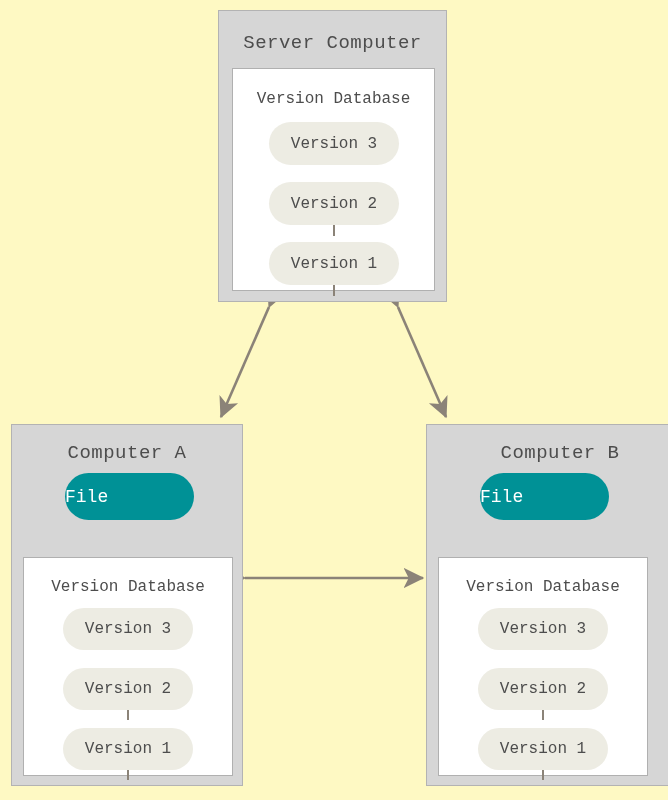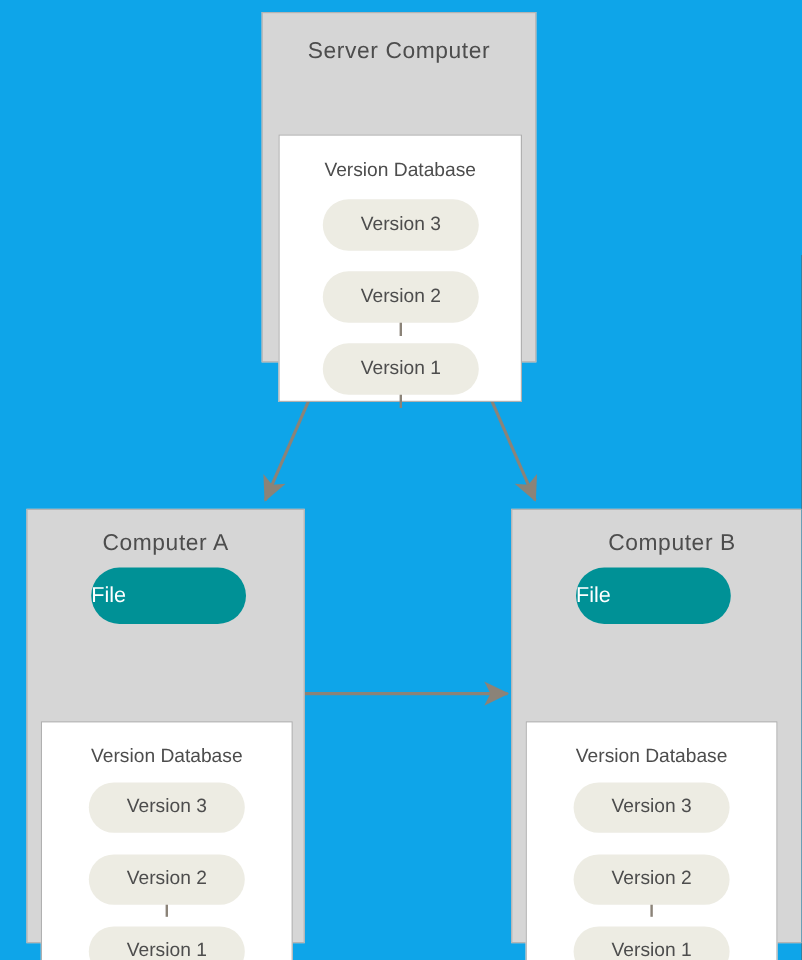--- a/index.html
+++ b/index.html
@@ -4,23 +4,23 @@
 <style>
   html, body {
     margin: 0;
     padding: 0;
     background: #49656e;
   }
   #canvas {
     position: relative;
     width: 668px;
     height: 800px;
-    background: #0ea5e9;
+    background: #fef9c3;
     overflow: hidden;
-    font-family: Liberation Sans, sans-serif;
+    font-family: Liberation Mono, monospace;
   }
 
   
   .machine {
     position: absolute;
     background: #d6d6d6;
     border: 1px solid #b3b3b3;
     box-sizing: border-box;
   }
   .machine-title {
@@ -33,21 +33,20 @@
     letter-spacing: 0.5px;
     white-space: nowrap;
   }
 
   
   .vdb {
     position: absolute;
     background: #ffffff;
     border: 1px solid #b0b0b0;
     box-sizing: border-box;
-    margin-top: 44px;
   }
   .vdb-title {
     position: absolute;
     left: 0;
     right: 0;
     text-align: center;
     color: #4d4d4d;
     font-size: 16px;
     white-space: nowrap;
   }
@@ -131,21 +130,21 @@
       </div>
       <div class="pill" style="left:36px; top:113px; width:130px; height:43px; font-size:16px;">
         <span>Version 2</span>
       </div>
       <div class="pill" style="left:36px; top:173px; width:130px; height:43px; font-size:16px;">
         <span>Version 1</span>
       </div>
     </div>
   </div>
 
-  <div class="machine" style="left:22px; top:424px; width:232px; height:362px;">
+  <div class="machine" style="left:11px; top:424px; width:232px; height:362px;">
     <div class="machine-title" style="top:17px;">Computer A</div>
 
     <div class="file-pill" style="left:53px; top:48px; width:129px; height:47px;">
       <span>File</span>
     </div>
 
     <div class="vdb" style="left:11px; top:132px; width:210px; height:219px;">
       <div class="vdb-title" style="top:20px;">Version Database</div>
 
       <div class="pill-link" style="left:103px; top:140px; height:22px;"></div>

